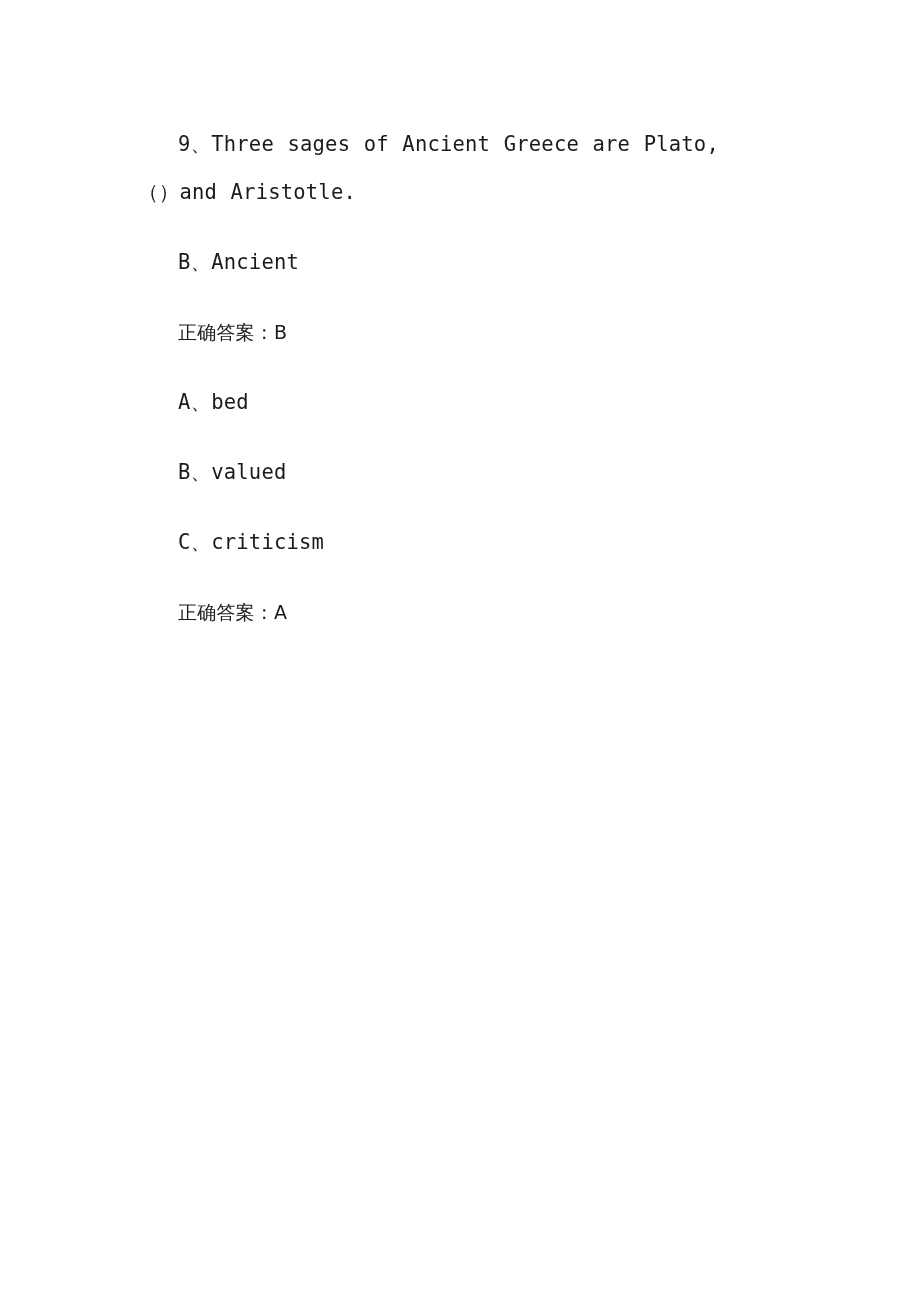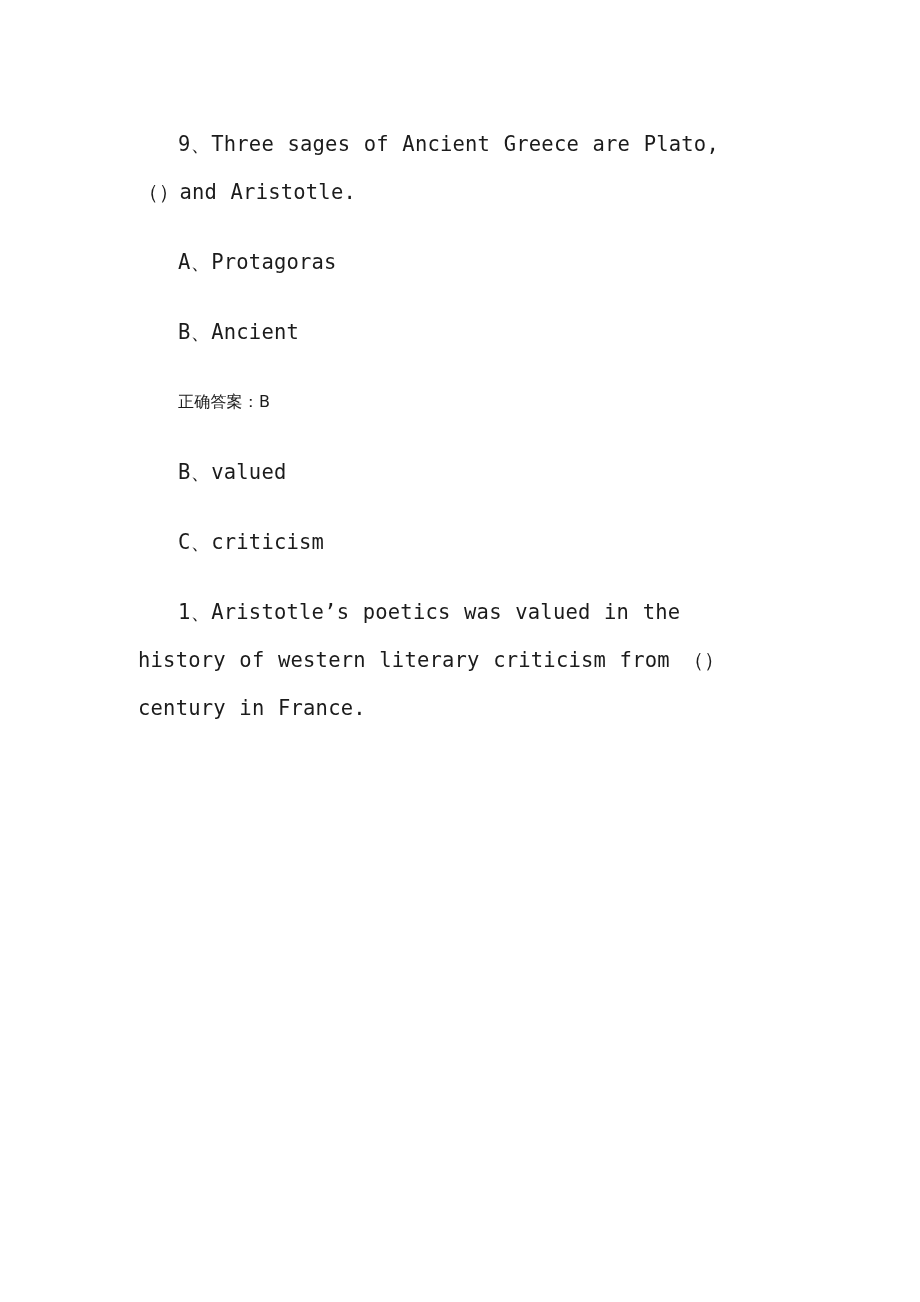--- a/index.html
+++ b/index.html
@@ -44,43 +44,43 @@
 
   
   .line {
     margin: 0 0 22px 0;
     text-indent: 40px;
     white-space: pre;
   }
 
   .cjk {
     font-family: "DejaVu Sans", "Liberation Sans", sans-serif;
-    font-size: 16px;
+    font-size: 19px;
   }
 </style>
 </head>
 <body>
 
 <div class="page">
   <div class="doc-body">
 
     <p class="para">9、Three sages of Ancient Greece are Plato,（）and Aristotle.</p>
 
-    <p class="line">A、Protagoras</p>
 
     <p class="line">B、Ancient</p>
 
 
     <p class="line cjk">正确答案：B</p>
 
 
+    <p class="line">A、bed</p>
 
     <p class="line">B、valued</p>
 
     <p class="line">C、criticism</p>
 
+    <p class="line cjk">正确答案：A</p>
 
 
-    <p class="para">1、Aristotle’s poetics was valued in the history of western literary criticism from （）century in France.</p>
 
 
   </div>
 </div>
 
 </body></html>

